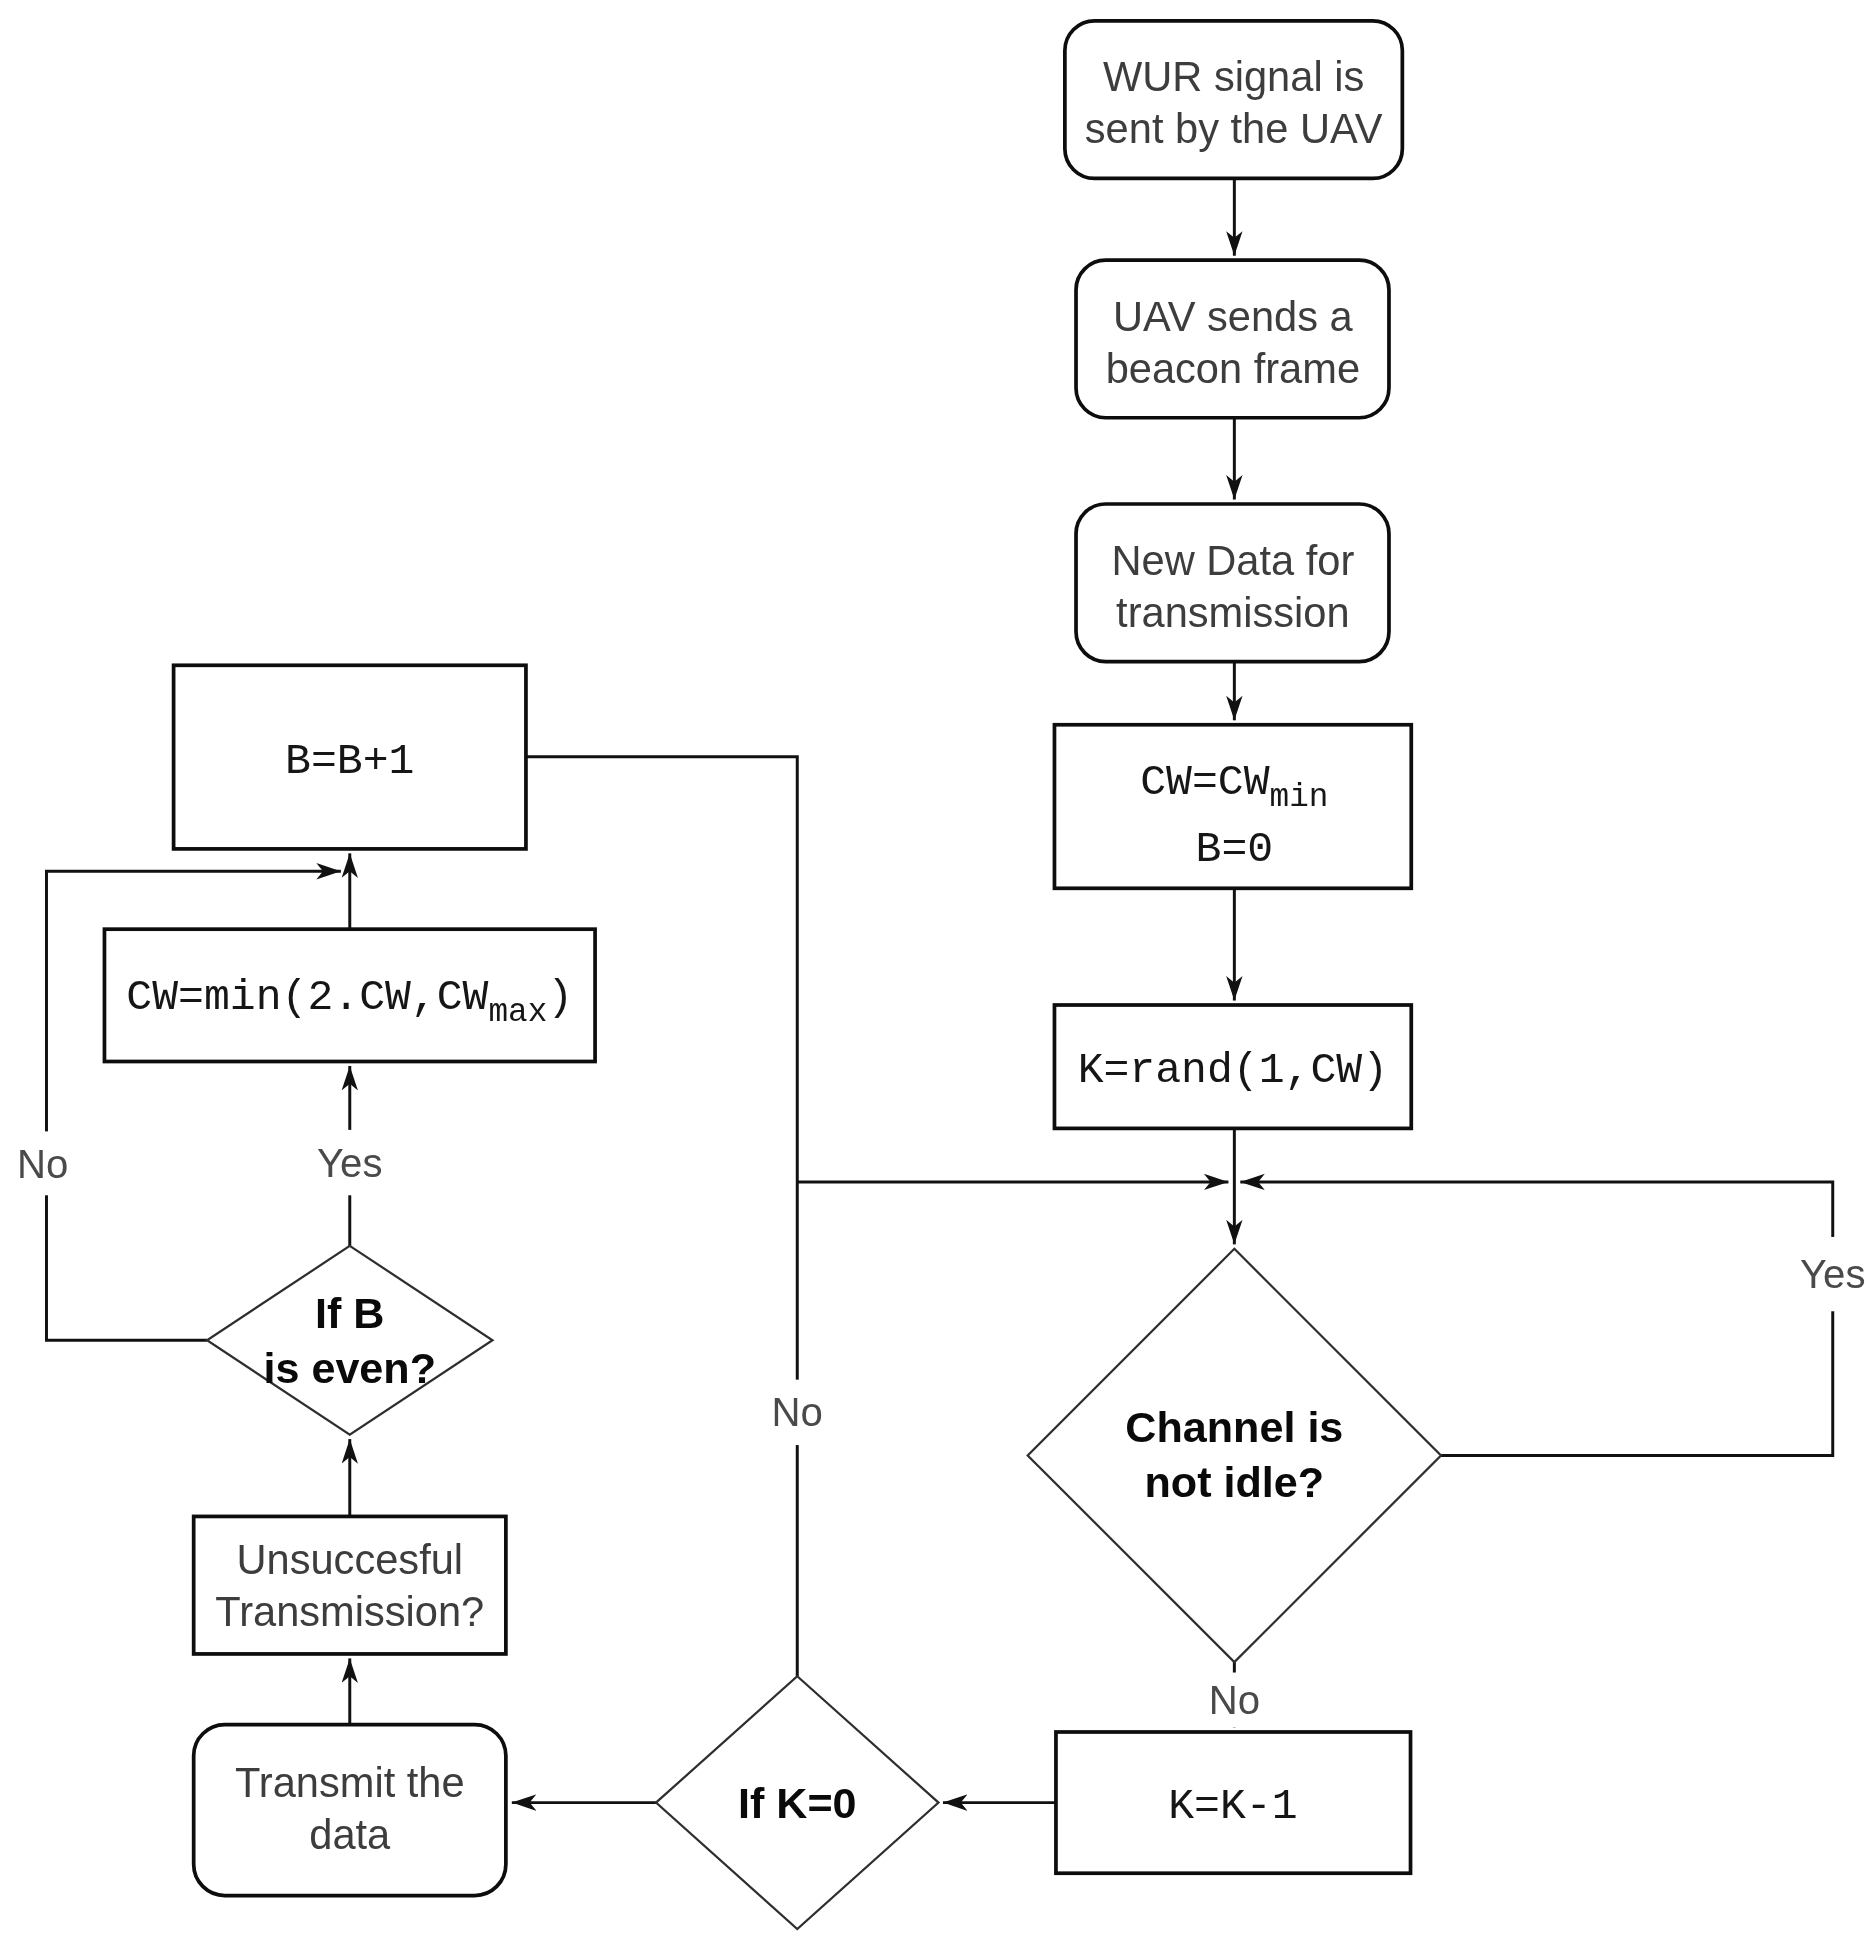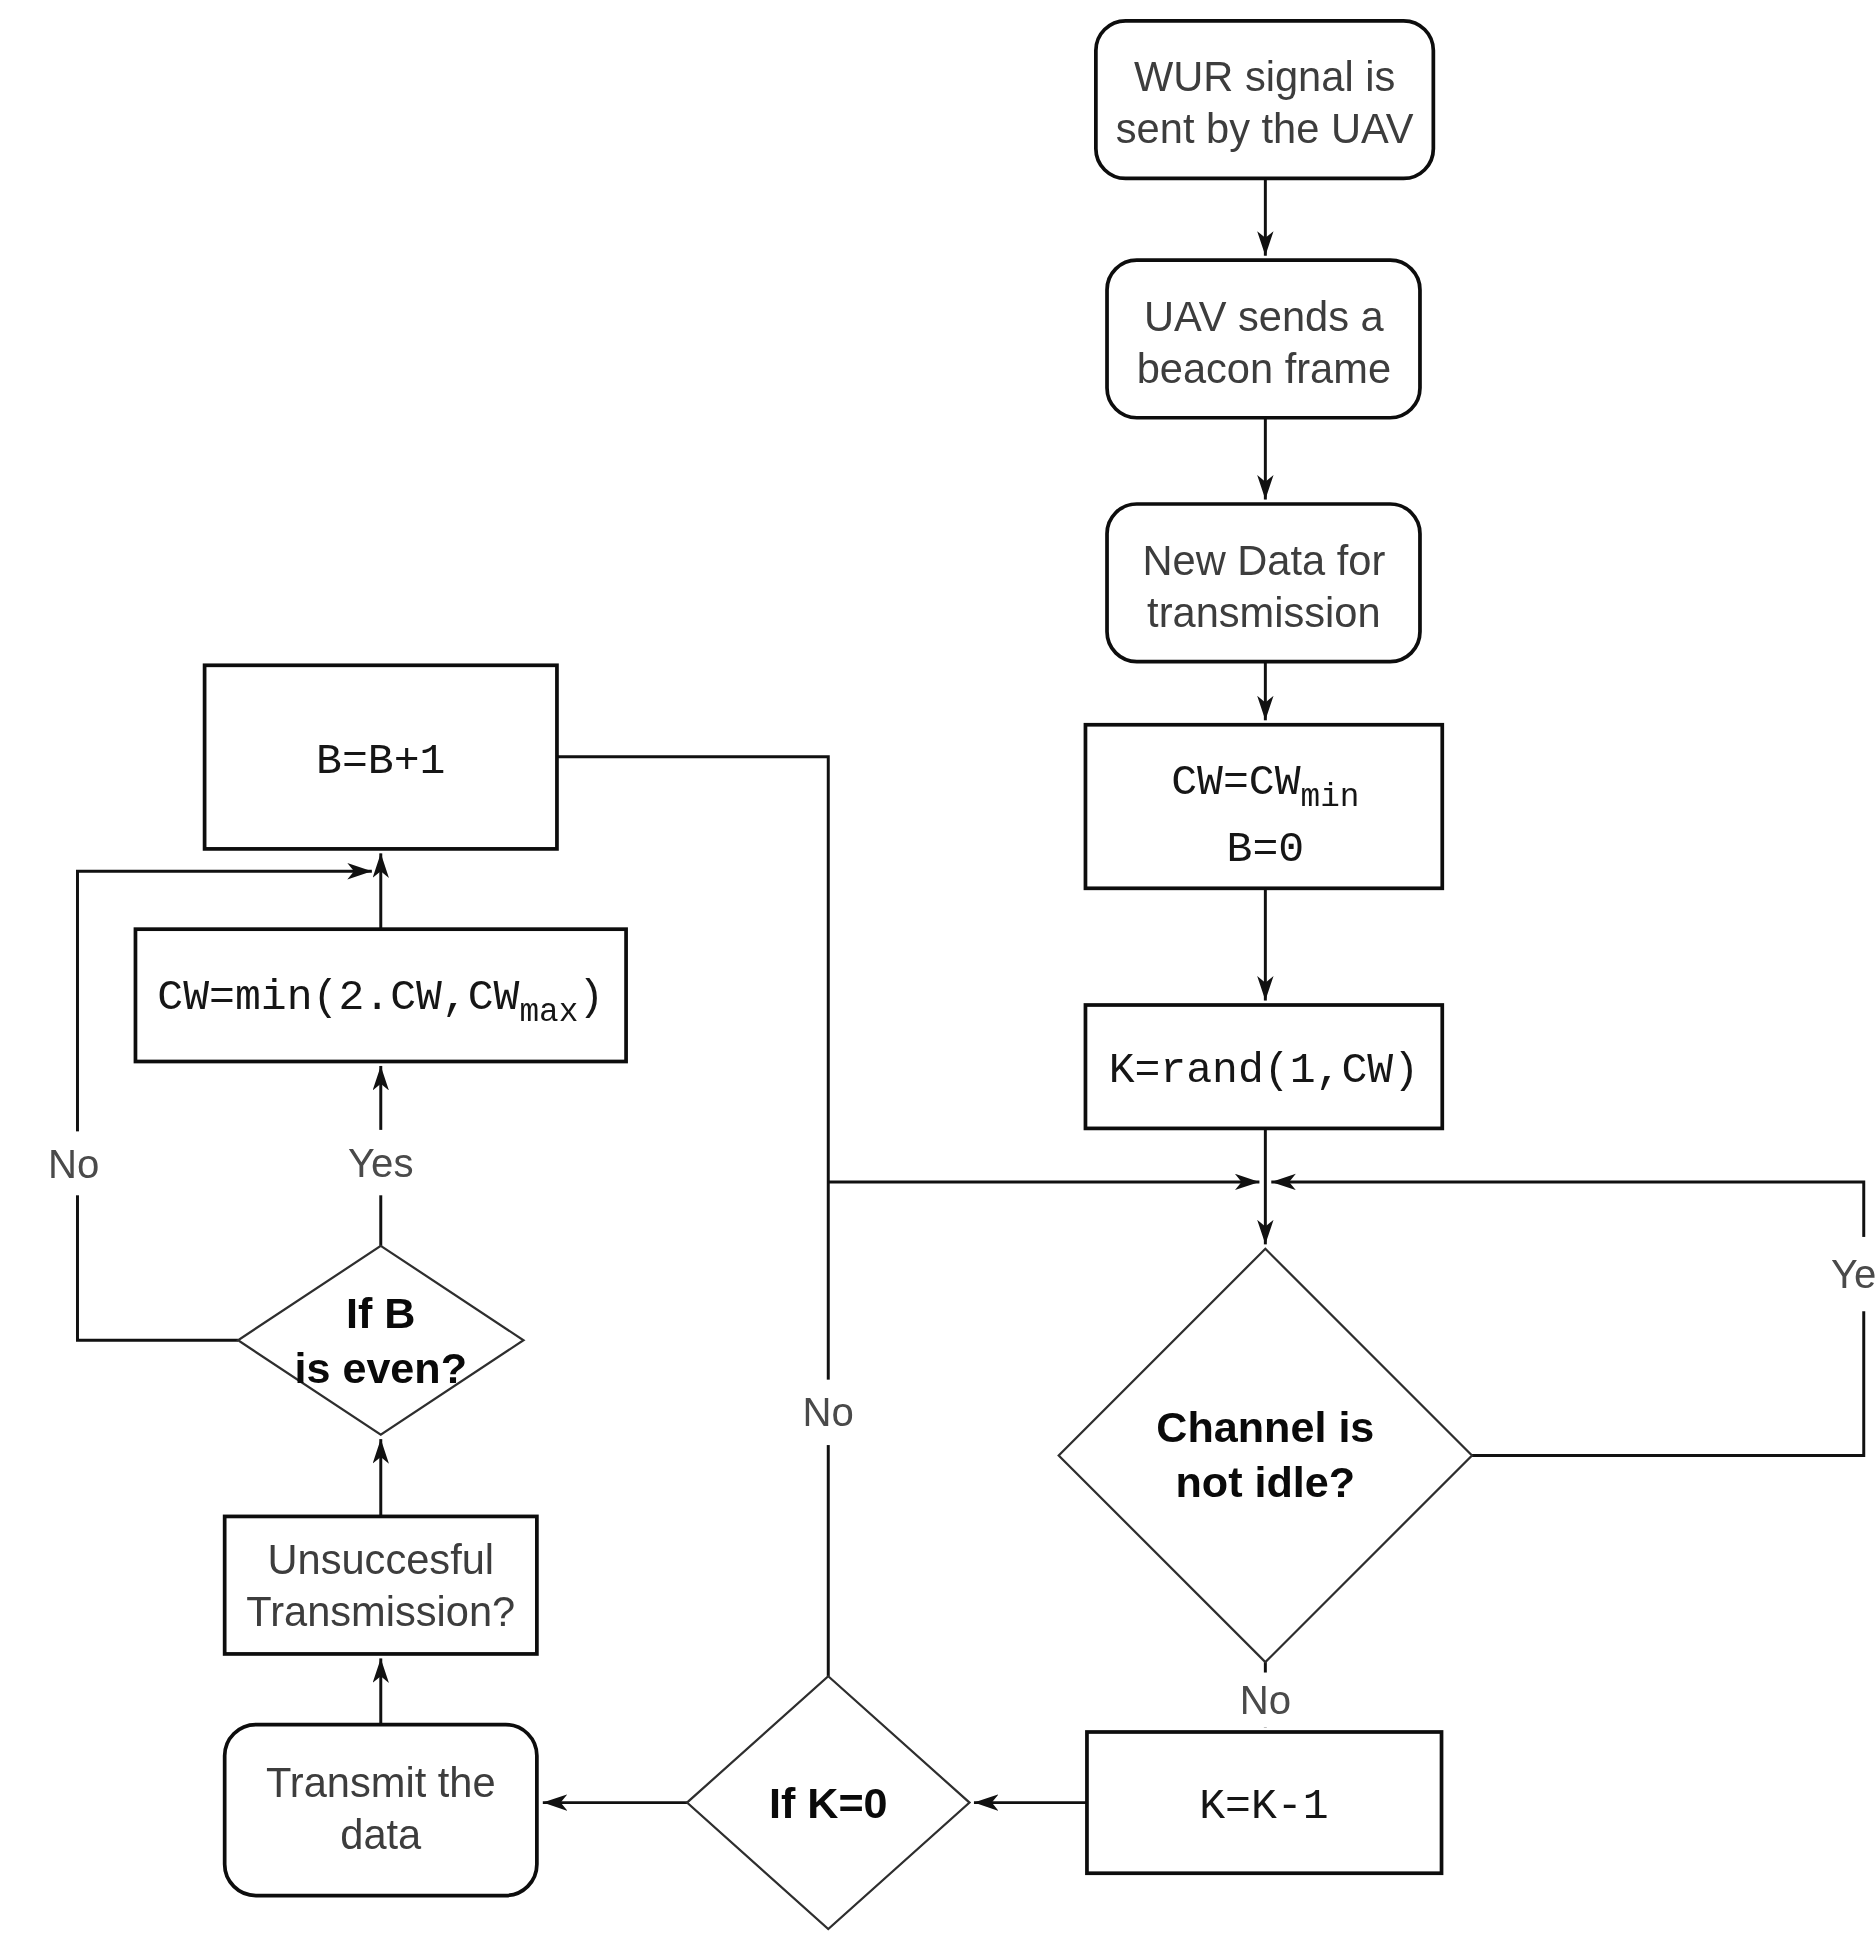--- a/index.html
+++ b/index.html
@@ -6,21 +6,20 @@
     margin: 0;
     padding: 0;
     background: #ffffff;
   }
   .stage {
     position: relative;
     width: 1567px;
     height: 1955px;
     background: #ffffff;
     font-family: "Liberation Sans", sans-serif;
-    margin-left: 31px;
   }
   svg { display: block; }
 
   .shape-rounded {
     fill: #ffffff;
     stroke: #0d0d0d;
     stroke-width: 5;
   }
   .shape-rect {
     fill: #ffffff;

